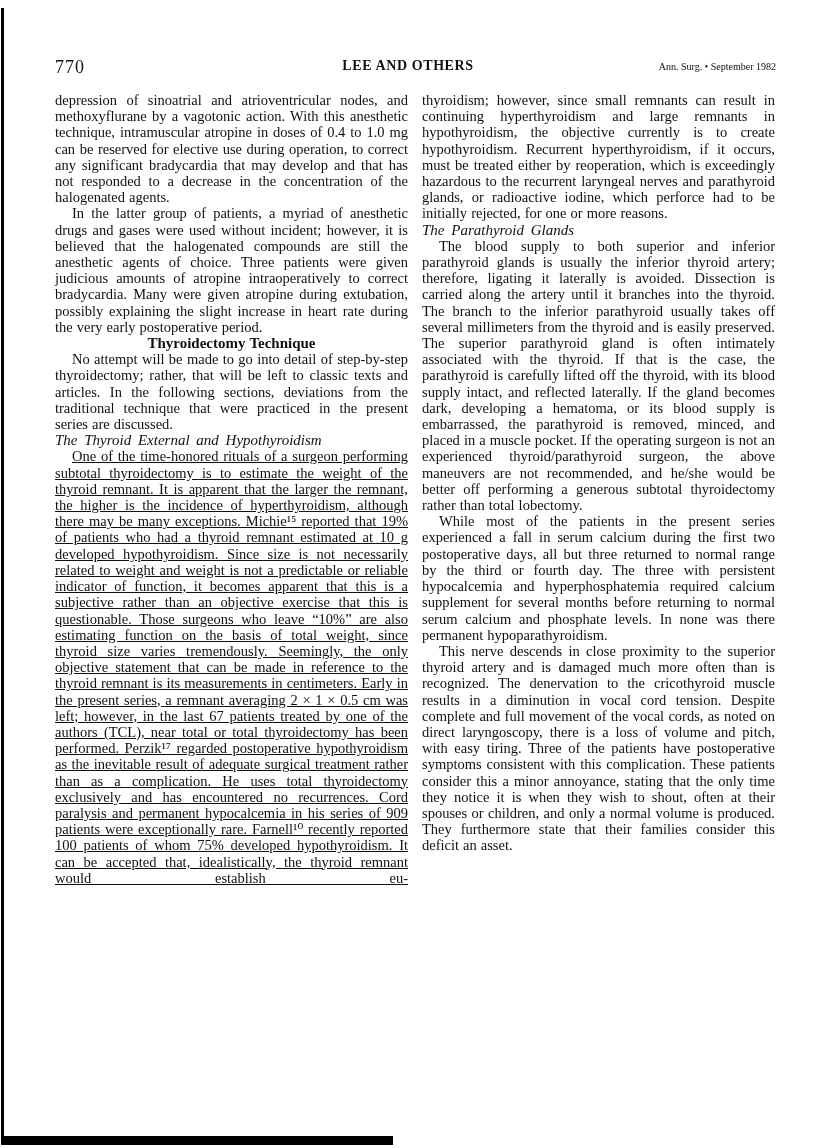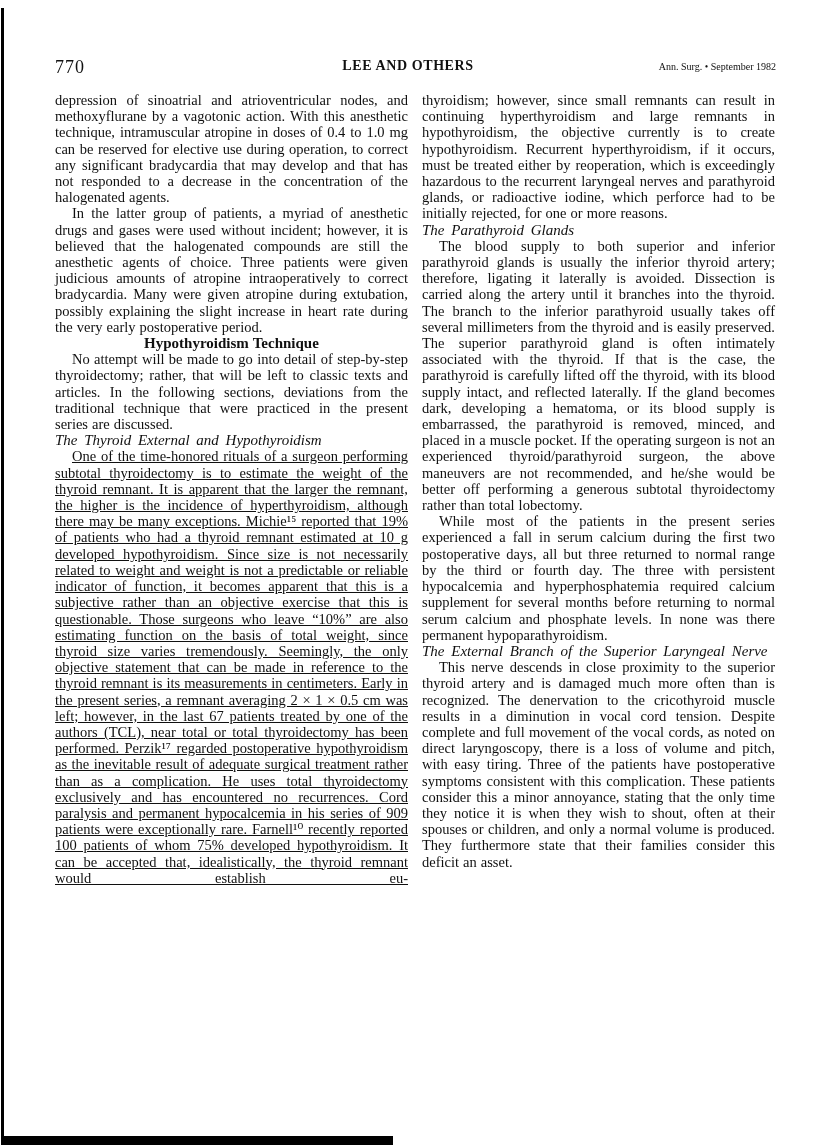--- a/index.html
+++ b/index.html
@@ -121,32 +121,31 @@
     <span class="page-number">770</span>
     <span class="running-title">LEE AND OTHERS</span>
     <span class="journal-ref">Ann. Surg. • September 1982</span>
   </div>
 
   <div class="columns">
 
     <div class="col">
       <p>depression of sinoatrial and atrioventricular nodes, and methoxyflurane by a vagotonic action. With this anesthetic technique, intramuscular atropine in doses of 0.4 to 1.0 mg can be reserved for elective use during operation, to correct any significant bradycardia that may develop and that has not responded to a decrease in the concentration of the halogenated agents.</p>
       <p class="indent">In the latter group of patients, a myriad of anesthetic drugs and gases were used without incident; however, it is believed that the halogenated compounds are still the anesthetic agents of choice. Three patients were given judicious amounts of atropine intraoperatively to correct bradycardia. Many were given atropine during extubation, possibly explaining the slight increase in heart rate during the very early postoperative period.</p>
-      <p class="section-heading">Hypothyroidism Technique</p>
+      <p class="section-heading">Thyroidectomy Technique</p>
       <p class="indent">No attempt will be made to go into detail of step-by-step thyroidectomy; rather, that will be left to classic texts and articles. In the following sections, deviations from the traditional technique that were practiced in the present series are discussed.</p>
       <p class="subsection-heading">The Thyroid External and Hypothyroidism</p>
       <p class="indent justify-last">One of the time-honored rituals of a surgeon performing subtotal thyroidectomy is to estimate the weight of the thyroid remnant. It is apparent that the larger the remnant, the higher is the incidence of hyperthyroidism, although there may be many exceptions. Michie¹⁵ reported that 19% of patients who had a thyroid remnant estimated at 10 g developed hypothyroidism. Since size is not necessarily related to weight and weight is not a predictable or reliable indicator of function, it becomes apparent that this is a subjective rather than an objective exercise that this is questionable. Those surgeons who leave “10%” are also estimating function on the basis of total weight, since thyroid size varies tremendously. Seemingly, the only objective statement that can be made in reference to the thyroid remnant is its measurements in centimeters. Early in the present series, a remnant averaging 2 × 1 × 0.5 cm was left; however, in the last 67 patients treated by one of the authors (TCL), near total or total thyroidectomy has been performed. Perzik¹⁷ regarded postoperative hypothyroidism as the inevitable result of adequate surgical treatment rather than as a complication. He uses total thyroidectomy exclusively and has encountered no recurrences. Cord paralysis and permanent hypocalcemia in his series of 909 patients were exceptionally rare. Farnell¹⁰ recently reported 100 patients of whom 75% developed hypothyroidism. It can be accepted that, idealistically, the thyroid remnant would establish eu-</p>
     </div>
 
     <div class="col">
       <p>thyroidism; however, since small remnants can result in continuing hyperthyroidism and large remnants in hypothyroidism, the objective currently is to create hypothyroidism. Recurrent hyperthyroidism, if it occurs, must be treated either by reoperation, which is exceedingly hazardous to the recurrent laryngeal nerves and parathyroid glands, or radioactive iodine, which perforce had to be initially rejected, for one or more reasons.</p>
       <p class="subsection-heading">The Parathyroid Glands</p>
       <p class="indent">The blood supply to both superior and inferior parathyroid glands is usually the inferior thyroid artery; therefore, ligating it laterally is avoided. Dissection is carried along the artery until it branches into the thyroid. The branch to the inferior parathyroid usually takes off several millimeters from the thyroid and is easily preserved. The superior parathyroid gland is often intimately associated with the thyroid. If that is the case, the parathyroid is carefully lifted off the thyroid, with its blood supply intact, and reflected laterally. If the gland becomes dark, developing a hematoma, or its blood supply is embarrassed, the parathyroid is removed, minced, and placed in a muscle pocket. If the operating surgeon is not an experienced thyroid/parathyroid surgeon, the above maneuvers are not recommended, and he/she would be better off performing a generous subtotal thyroidectomy rather than total lobectomy.</p>
       <p class="indent">While most of the patients in the present series experienced a fall in serum calcium during the first two postoperative days, all but three returned to normal range by the third or fourth day. The three with persistent hypocalcemia and hyperphosphatemia required calcium supplement for several months before returning to normal serum calcium and phosphate levels. In none was there permanent hypoparathyroidism.</p>
-      <p class="subsection-heading">The External Branch of the Superior Laryngeal Nerve</p>
       <p class="indent">This nerve descends in close proximity to the superior thyroid artery and is damaged much more often than is recognized. The denervation to the cricothyroid muscle results in a diminution in vocal cord tension. Despite complete and full movement of the vocal cords, as noted on direct laryngoscopy, there is a loss of volume and pitch, with easy tiring. Three of the patients have postoperative symptoms consistent with this complication. These patients consider this a minor annoyance, stating that the only time they notice it is when they wish to shout, often at their spouses or children, and only a normal volume is produced. They furthermore state that their families consider this deficit an asset.</p>
     </div>
 
   </div>
 
   <div class="scan-left-line"></div>
   <div class="scan-bottom-bar"></div>
 
 </div>
 

